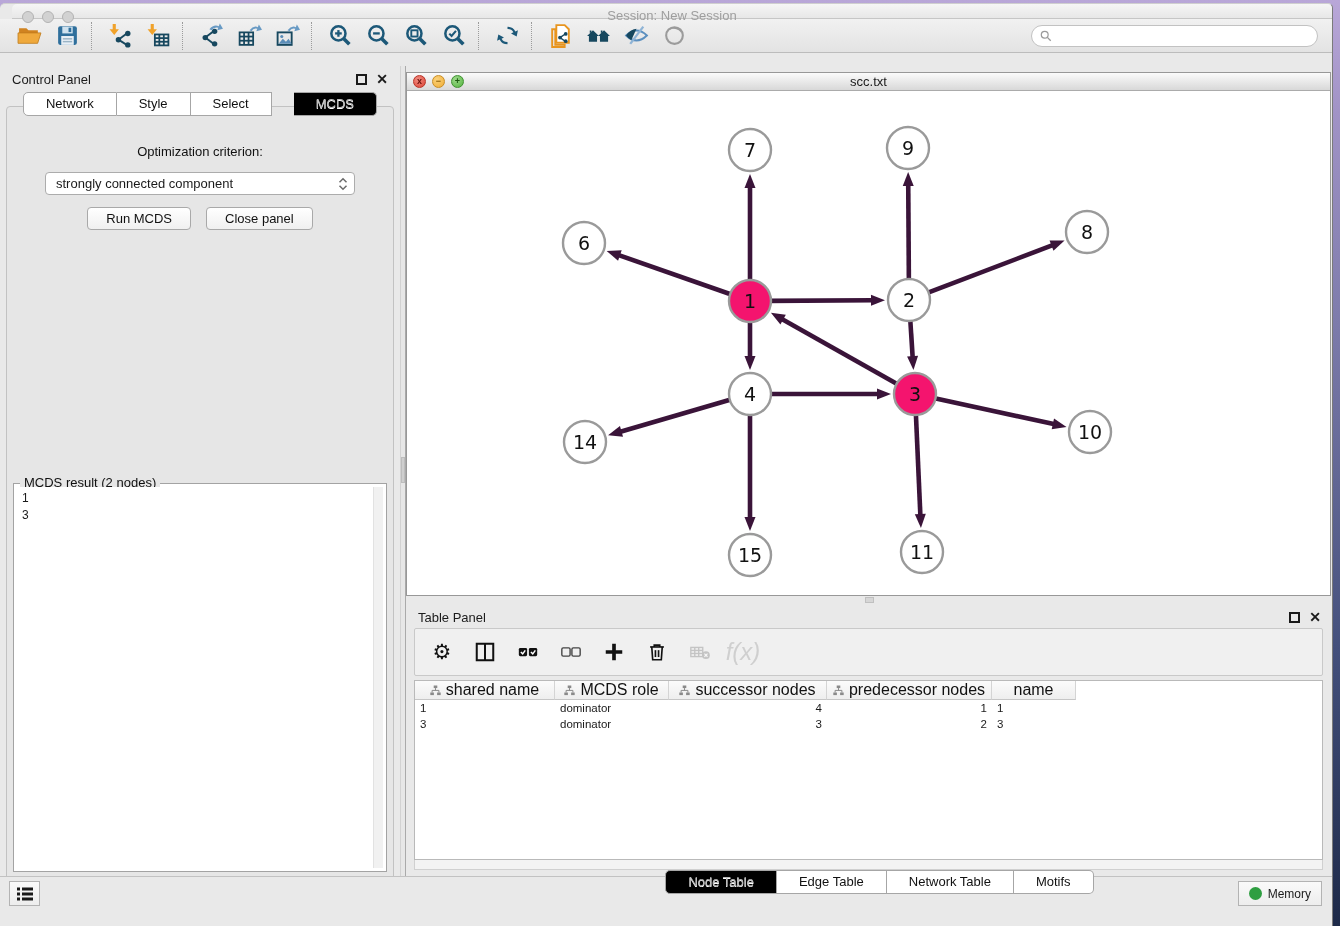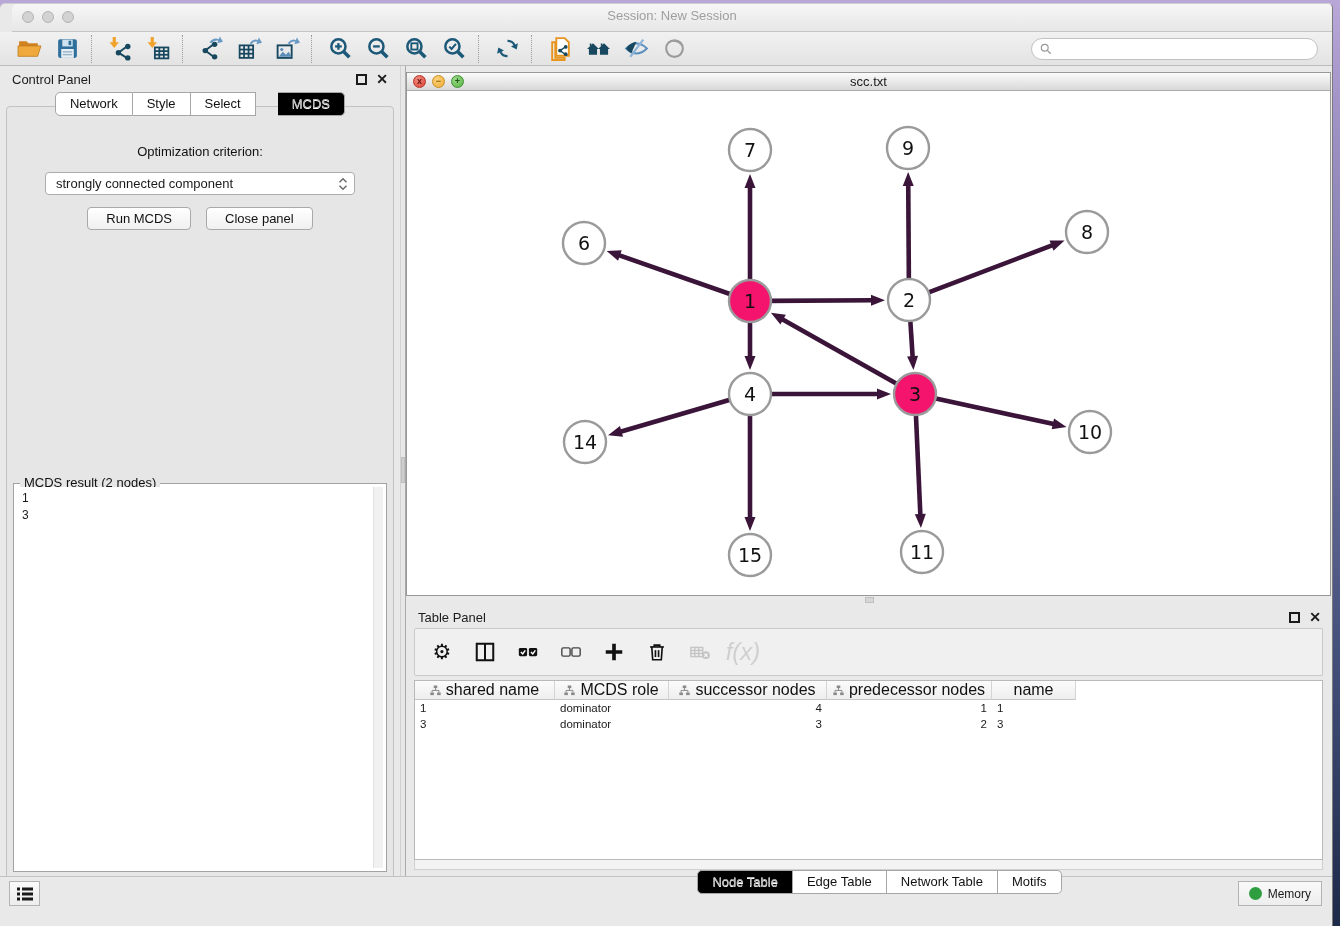--- a/index.html
+++ b/index.html
@@ -7,21 +7,21 @@
   body {
     font-family:"Liberation Sans",sans-serif;
     background: linear-gradient(180deg,#b9a7d8 0%,#a193c6 12%,#7d7bab 35%,#44507c 70%,#1d2948 100%);
     position:relative; overflow:hidden; color:#1a1a1a;
   }
   .app-window { position:absolute; left:0; top:3px; width:1333px; height:923px;
     background:#e9e9e9; border-right:1px solid #7a7a7a; border-top:1px solid #cfcfcf;
     border-radius:5px 5px 0 0; }
 
   
-  .titlebar { height:28px; background:linear-gradient(#f6f6f6,#e7e7e7);
+  .titlebar { height:15px; background:linear-gradient(#f6f6f6,#e7e7e7);
     border-bottom:1px solid #c6c6c6; position:relative; border-radius:5px 5px 0 0;margin-left:12px; }
   .traffic { position:absolute; left:10px; top:7px; display:flex; gap:8px; }
   .traffic span { width:12px; height:12px; border-radius:50%; background:#d2d2d2; border:1px solid #b3b3b3; }
   .win-title { text-align:center; line-height:24px; font-size:13px; color:#9e9e9e; }
 
   
   .toolbar { height:34px; background:linear-gradient(#f1f1f1,#e3e3e3);
     border-bottom:1px solid #bcbcbc; display:flex; align-items:center; padding:0 10px; }
   .tb-btn { width:38px; height:30px; display:flex; align-items:center; justify-content:center; flex:0 0 auto; }
   .tb-btn svg { width:25px; height:25px; }
@@ -31,21 +31,21 @@
   .search-field svg { width:12px; height:12px; flex:0 0 auto; }
   .search-field input { border:none; outline:none; flex:1; font-size:12px; font-family:inherit; background:transparent; }
 
   
   .control-panel { position:absolute; left:0; top:62px; width:400px; bottom:33px; }
   .panel-header { height:26px; display:flex; align-items:center; padding:0 12px; font-size:13px; color:#1c1c1c; }
   .panel-header .spacer { flex:1; }
   .win-float { width:11px; height:11px; border:2px solid #1a1a1a; margin-right:9px; cursor:pointer; }
   .win-close { font-size:14px; font-weight:bold; color:#1a1a1a; cursor:pointer; line-height:11px; }
   .tabbar { display:flex; width:fit-content; margin:0 auto; position:relative; z-index:2; }
-  .tab { padding:3px 14px 4px; background:#fff; border:1px solid #a6a6a6; border-left:none;
+  .tab { padding:3px 22px 4px; background:#fff; border:1px solid #a6a6a6; border-left:none;
     font-size:13px; color:#111; cursor:pointer; white-space:nowrap; }
   .tab:first-child { border-left:1px solid #a6a6a6; border-radius:5px 0 0 5px; }
   .tab:last-child { border-radius:0 5px 5px 0; }
   .tab.active { background:#000000; color:#b9b9b9; text-shadow:0 1px 0 #fff;margin-left:22px; }
   .cp-content { position:absolute; left:6px; right:6px; top:51px; bottom:12px;
     border:1px solid #c2c2c2; border-radius:4px; background:#e6e6e6; margin-top:-11px; padding-top:11px; }
   .opt-label { text-align:center; font-size:13px; margin-top:26px; color:#111; }
   .combo { width:310px; height:23px; margin:13px auto 0; background:#fff; border:1px solid #acacac;
     border-radius:4px; display:flex; align-items:center; padding:0 6px 0 10px; font-size:13px; cursor:pointer; }
   .combo .val { flex:1; }

